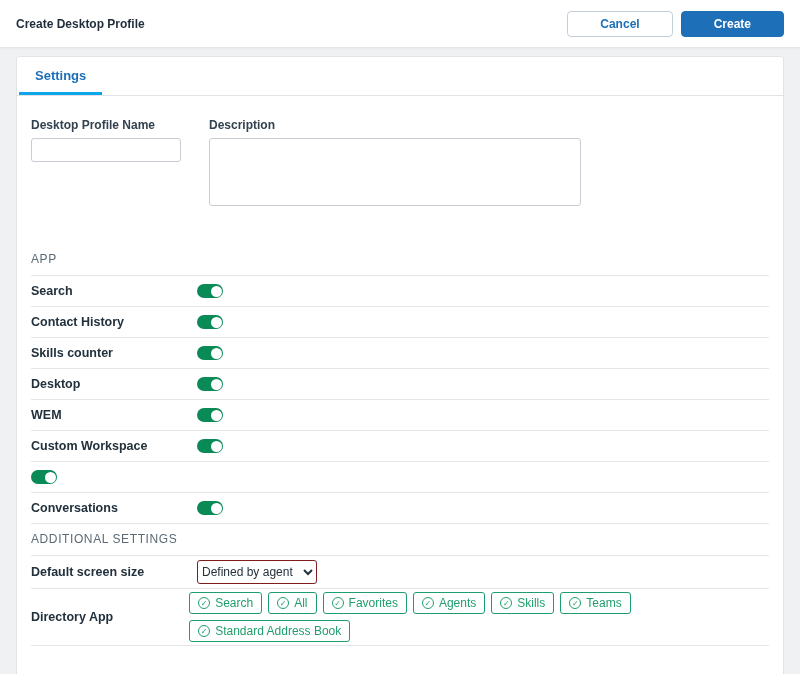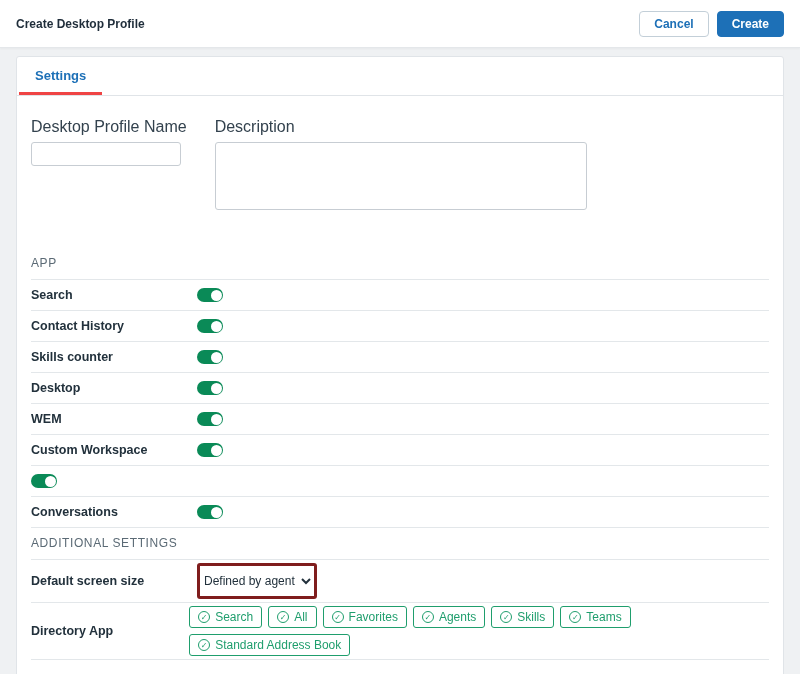--- a/index.html
+++ b/index.html
@@ -11,41 +11,41 @@
   }
   
   .app-header {
     height:48px; background:#ffffff;
     display:flex; align-items:center; justify-content:space-between;
     padding:0 16px; border-bottom:1px solid #e4e7ea;
     box-shadow:0 1px 2px rgba(0,0,0,.04);
   }
   .page-title { font-size:12px; font-weight:700; color:#1f2d3a; }
   .header-actions { display:flex; gap:8px; }
-  .btn { font-size:12px; font-weight:700; border-radius:4px; padding:6px 14px; cursor:pointer; line-height:1; }
+  .btn { font-size:12px; font-weight:700; border-radius:4px; padding:6px 32px; cursor:pointer; line-height:1; }
   .btn-cancel { background:#ffffff; color:#1d70b7; border:1px solid #c3cfd8; }
   .btn-create { background:#1d70b7; color:#ffffff; border:1px solid #1d70b7; }
   
   .card {
     margin:8px 16px 0 16px;
     background:#ffffff;
     border:1px solid #e0e4e8;
     border-radius:3px;
     min-height:640px;
   }
   .tabbar { display:flex; border-bottom:1px solid #e0e4e8; padding:0 2px; }
   .tab {
     padding:11px 16px 9px 16px;
     font-size:13px; font-weight:700; color:#1d70b7;
-    border-bottom:3px solid #ef4444; cursor:pointer;
+    border-bottom:3px solid #0ea5e9; cursor:pointer;
   }
   .content { padding:14px 14px 0 14px; }
   
   .form-row { display:flex; gap:28px; margin-top:8px; }
-  .field label { display:block; font-size:16px; color:#33424e; margin-bottom:6px; }
+  .field label { display:block; font-size:12px; color:#33424e; margin-bottom:6px;font-weight:bold; }
   .name-field input {
     width:150px; height:24px; border:1px solid #c7cdd3; border-radius:3px;
     font-size:12px; padding:0 6px; font-family:inherit;
   }
   .desc-field textarea {
     width:372px; height:68px; border:1px solid #c7cdd3; border-radius:3px;
     font-size:12px; padding:4px 6px; resize:none; font-family:inherit;
   }
   
   .section-title {
@@ -69,22 +69,22 @@
     content:""; position:absolute; top:1.5px; right:1.5px;
     width:11px; height:11px; border-radius:50%; background:#ffffff;
   }
   
   .setting-row {
     display:flex; align-items:center; min-height:33px;
     border-bottom:1px solid #e3e7ea; padding:3px 0;
   }
   .setting-row .row-label { width:166px; }
   select.screen-size {
-    width:120px; height:36px; font-size:12px; font-family:inherit;
-    border:3px solid #7f1d1d; border-radius:3px; background:#ffffff; color:#22313c;
+    width:120px; height:24px; font-size:12px; font-family:inherit;
+    border:1px solid #7f1d1d; border-radius:3px; background:#ffffff; color:#22313c;
   }
   .chips { display:flex; flex-wrap:wrap; gap:6px; align-items:center; }
   .chip {
     display:inline-flex; align-items:center; gap:5px;
     border:1px solid #1f9e6d; border-radius:3px;
     padding:3px 8px; background:#ffffff; cursor:pointer;
   }
   .chip-label { font-size:12px; color:#1f9e6d; font-weight:400; }
   .chip-check {
     width:12px; height:12px; border:1px solid #1f9e6d; border-radius:50%;

